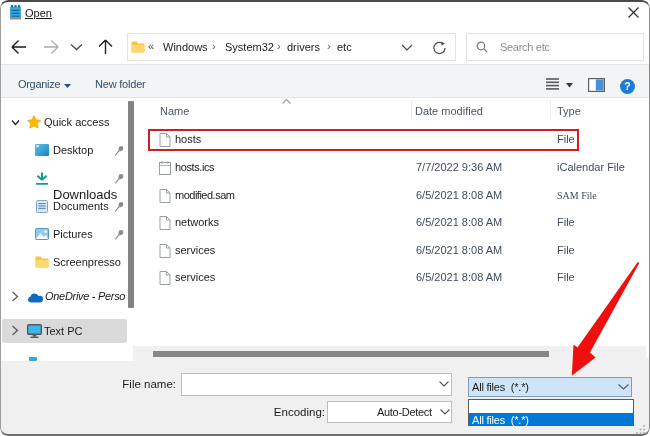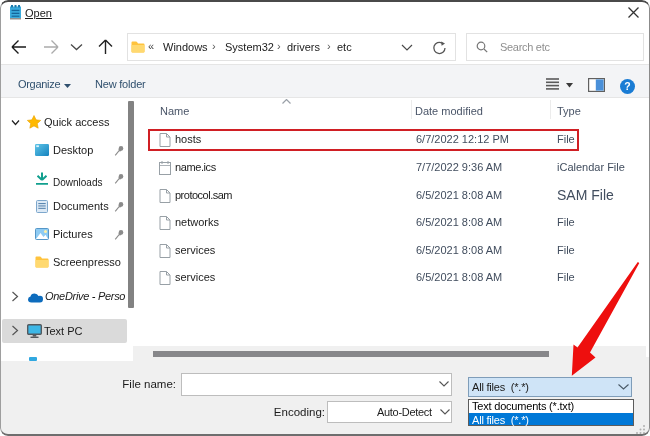--- a/index.html
+++ b/index.html
@@ -117,21 +117,21 @@
         <circle cx="7" cy="3.4" r="2.3"></circle>
         <polygon points="4.1,4.9 6.4,2.6 8.3,4.5 6,6.8"></polygon>
         <path d="M4.9 5.9 L1.2 10.3" stroke="#8b8b8b" stroke-width="1.1" fill="none"></path>
       </g>
     </svg>
 
   <svg class="abs" style="left:35px;top:172px" width="14" height="13" viewBox="0 0 14 13">
     <path d="M7 0.5 V8 M7 8 L2.5 3.8 M7 8 L11.5 3.8" stroke="#119f8e" stroke-width="2" fill="none"></path>
     <path d="M1 11.8 H13" stroke="#119f8e" stroke-width="1.8"></path>
   </svg>
-  <div class="t" style="left:53px;top:176px;font-size:10px;color:#1a1a1a;">Downloads</div>
+  <div class="t" style="left:53px;top:188px;font-size:13px;color:#1a1a1a;">Downloads</div>
   <svg class="abs" style="left:114px;top:173px" width="10" height="11" viewBox="0 0 10 11">
       <g fill="#8b8b8b">
         <circle cx="7" cy="3.4" r="2.3"></circle>
         <polygon points="4.1,4.9 6.4,2.6 8.3,4.5 6,6.8"></polygon>
         <path d="M4.9 5.9 L1.2 10.3" stroke="#8b8b8b" stroke-width="1.1" fill="none"></path>
       </g>
     </svg>
 
   <svg class="abs" style="left:36px;top:200px" width="12" height="13" viewBox="0 0 12 13">
     <rect x="0.5" y="0.5" width="11" height="12" rx="1" fill="#dce9f5" stroke="#7da7cc" stroke-width="1"></rect>
@@ -201,39 +201,38 @@
   <div class="t" style="left:415px;top:105px;font-size:11px;color:#4a5568;">Date modified</div>
   <div class="t" style="left:557px;top:105px;font-size:11px;color:#4a5568;">Type</div>
   <div class="abs" style="left:411px;top:100px;width:1px;height:19px;background:#ececec;"></div>
   <div class="abs" style="left:550px;top:100px;width:1px;height:19px;background:#ececec;"></div>
 
   <svg class="abs" style="left:159px;top:133px" width="12" height="14" viewBox="0 0 12 14">
       <path d="M1 0.5 H7.5 L11 4 V13.5 H1 Z" fill="#fff" stroke="#98a0a6" stroke-width="1"></path>
       <path d="M7.5 0.5 V4 H11" fill="none" stroke="#98a0a6" stroke-width="1"></path>
     </svg>
   <div class="t" style="left:175px;top:133px;font-size:11px;color:#222;">hosts</div>
-  <div class="t" style="left:416px;top:133px;font-size:11px;color:#414d5e;">6/7/2022 12:12 PM</div>
   <div class="t" style="left:557px;top:133px;font-size:11px;color:#414d5e;">File</div>
 
   <svg class="abs" style="left:159px;top:161px" width="12" height="14" viewBox="0 0 12 14">
       <rect x="0.5" y="1.5" width="11" height="12" fill="#fff" stroke="#98a0a6" stroke-width="1"></rect>
       <path d="M3 0 V3 M9 0 V3" stroke="#98a0a6" stroke-width="1"></path>
       <path d="M0.5 4.5 H11.5" stroke="#98a0a6" stroke-width="0.8"></path>
     </svg>
-  <div class="t" style="left:175px;top:161px;font-size:11px;letter-spacing:-0.4px;color:#222;">name.ics</div>
+  <div class="t" style="left:175px;top:161px;font-size:11px;letter-spacing:-0.4px;color:#222;">hosts.ics</div>
   <div class="t" style="left:416px;top:161px;font-size:11px;color:#414d5e;">7/7/2022 9:36 AM</div>
   <div class="t" style="left:557px;top:161px;font-size:11px;color:#414d5e;text-align:center;">iCalendar File</div>
 
   <svg class="abs" style="left:159px;top:189px" width="12" height="14" viewBox="0 0 12 14">
       <path d="M1 0.5 H7.5 L11 4 V13.5 H1 Z" fill="#fff" stroke="#98a0a6" stroke-width="1"></path>
       <path d="M7.5 0.5 V4 H11" fill="none" stroke="#98a0a6" stroke-width="1"></path>
     </svg>
-  <div class="t" style="left:175px;top:189px;font-size:11px;letter-spacing:-0.5px;color:#222;">protocol.sam</div>
+  <div class="t" style="left:175px;top:189px;font-size:11px;letter-spacing:-0.5px;color:#222;">modified.sam</div>
   <div class="t" style="left:416px;top:189px;font-size:11px;color:#414d5e;">6/5/2021 8:08 AM</div>
-  <div class="t" style="left:557px;top:189px;font-size:14px;color:#414d5e;">SAM File</div>
+  <div class="t" style="left:557px;top:189px;font-size:10px;color:#414d5e;font-family:Liberation Serif, serif;">SAM File</div>
 
   <svg class="abs" style="left:159px;top:216px" width="12" height="14" viewBox="0 0 12 14">
       <path d="M1 0.5 H7.5 L11 4 V13.5 H1 Z" fill="#fff" stroke="#98a0a6" stroke-width="1"></path>
       <path d="M7.5 0.5 V4 H11" fill="none" stroke="#98a0a6" stroke-width="1"></path>
     </svg>
   <div class="t" style="left:175px;top:216px;font-size:11px;color:#222;">networks</div>
   <div class="t" style="left:416px;top:216px;font-size:11px;color:#414d5e;">6/5/2021 8:08 AM</div>
   <div class="t" style="left:557px;top:216px;font-size:11px;color:#414d5e;">File</div>
 
   <svg class="abs" style="left:159px;top:244px" width="12" height="14" viewBox="0 0 12 14">
@@ -271,21 +270,20 @@
     <path d="M0.5 0.5 L5 5 L9.5 0.5" stroke="#555" stroke-width="1.1" fill="none"></path>
   </svg>
 
   <div class="abs" style="left:468px;top:376.5px;width:164px;height:20px;border:1px solid #7f9db9;background:#cfe4f7;box-sizing:border-box;"></div>
   <div class="t" style="left:472px;top:381px;font-size:11px;letter-spacing:-0.2px;color:#1b1b1b;">All files&nbsp;&nbsp;(*.*)</div>
   <svg class="abs" style="left:618px;top:384px" width="11" height="6" viewBox="0 0 11 6">
     <path d="M0.5 0.5 L5.5 5 L10.5 0.5" stroke="#4a5a68" stroke-width="1.1" fill="none"></path>
   </svg>
 
   <div class="abs" style="left:468px;top:399px;width:166px;height:27px;border:1px solid #5c5c5c;background:#fff;box-sizing:border-box;"></div>
-  <div class="t" style="left:472px;top:400px;font-size:11px;letter-spacing:-0.2px;color:#000;">Text documents (*.txt)</div>
   <div class="abs" style="left:469px;top:412.5px;width:164px;height:12.5px;background:#0078d7;"></div>
   <div class="t" style="left:472px;top:413.5px;font-size:11px;letter-spacing:-0.2px;color:#fff;">All files&nbsp;&nbsp;(*.*)</div>
 
   <svg class="abs" style="left:636px;top:424px" width="10" height="10" viewBox="0 0 10 10">
     <circle cx="8" cy="2" r="1" fill="#b0b0b0"></circle>
       <circle cx="8" cy="5.5" r="1" fill="#b0b0b0"></circle>
       <circle cx="8" cy="9" r="1" fill="#b0b0b0"></circle>
     <circle cx="4.5" cy="5.5" r="1" fill="#b0b0b0"></circle>
       <circle cx="4.5" cy="9" r="1" fill="#b0b0b0"></circle>
     <circle cx="1" cy="9" r="1" fill="#b0b0b0"></circle>

